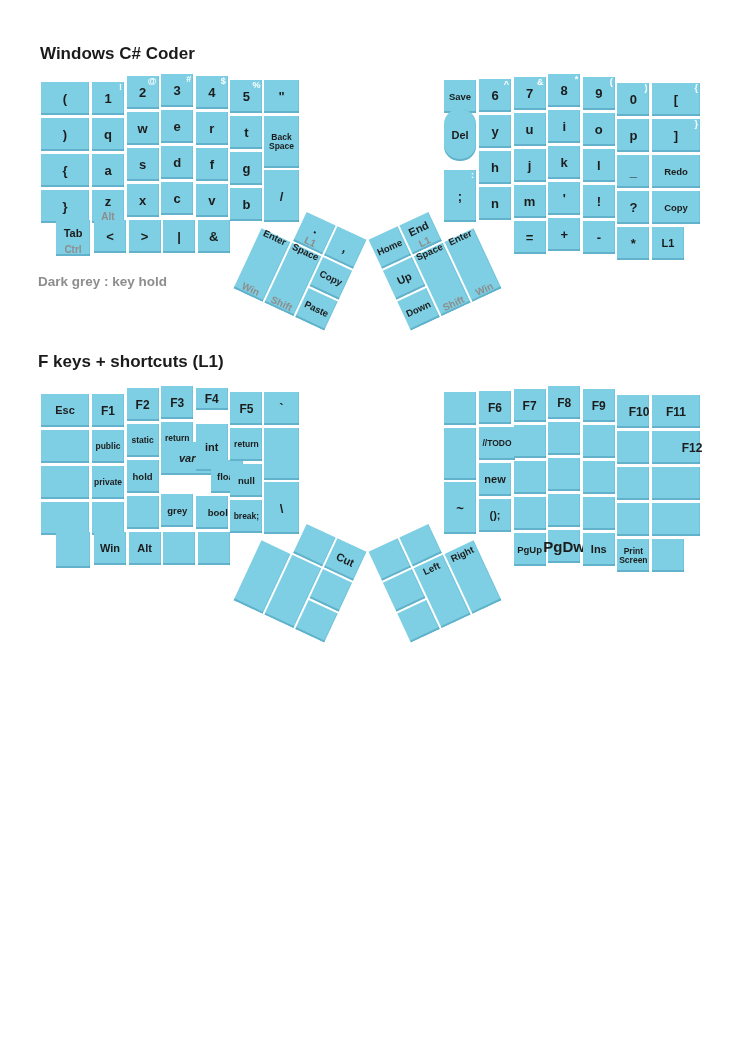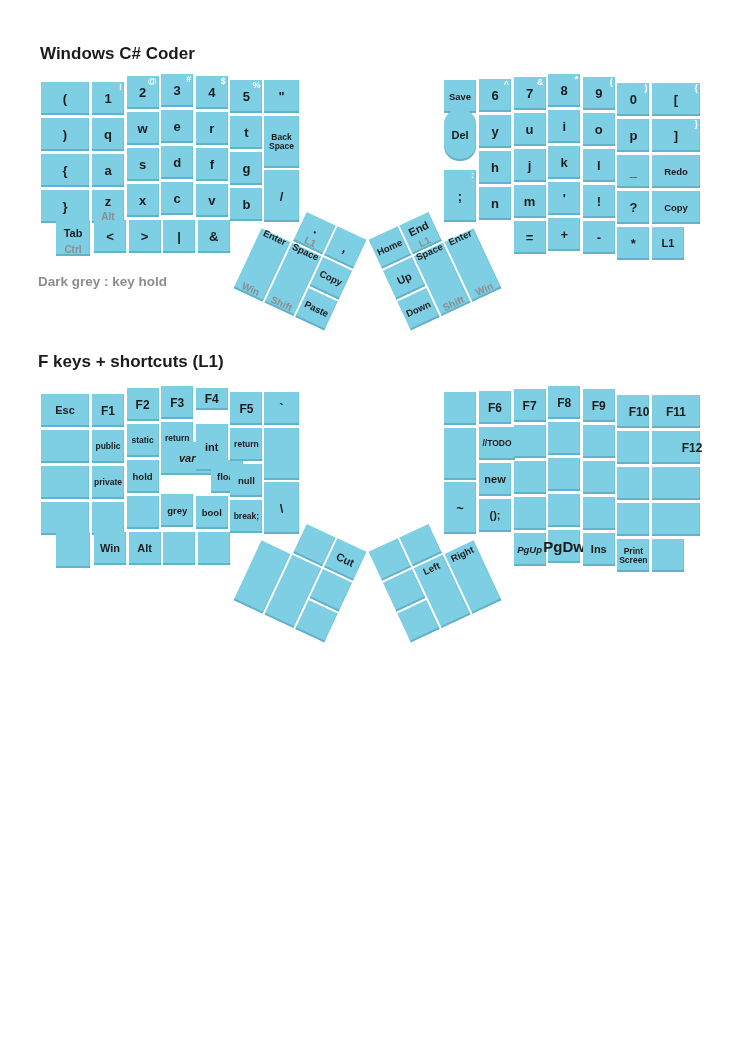--- a/index.html
+++ b/index.html
@@ -328,21 +328,21 @@
     </div>
     <div class="key" style="left: 195.8px; top: 388px; width: 32px; height: 22px;">
       <span class="main" style="font-size: 12px;">F4</span>
     </div>
     <div class="key" style="left: 195.8px; top: 424px; width: 32px; height: 47px;">
       <span class="main" style="font-size: 11px;">int</span>
     </div>
     <div class="key" style="left: 211px; top: 460px; width: 32px; height: 33px;">
       <span class="main" style="font-size: 9.5px;">float</span>
     </div>
-    <div class="key" style="left: 195.8px; top: 496px; width: 32px; height: 33px;">
+    <div class="key" style="left: 195.8px; top: 496px; width: 32px; height: 33px; justify-content: flex-end;">
       <span class="main" style="font-size: 9.5px;">bool</span>
     </div>
     <div class="key" style="left: 230.4px; top: 392px; width: 32px; height: 33px;">
       <span class="main" style="font-size: 12px;">F5</span>
     </div>
     <div class="key" style="left: 230.4px; top: 428px; width: 32px; height: 33px;">
       <span class="main" style="font-size: 8.5px;">return</span>
     </div>
     <div class="key" style="left: 230.4px; top: 464px; width: 32px; height: 33px;">
       <span class="main" style="font-size: 9.5px;">null</span>
@@ -419,21 +419,21 @@
     <div class="key" style="left: 617.4px; top: 503px; width: 32px; height: 33px;"></div>
     <div class="key" style="left: 652px; top: 395px; width: 48px; height: 33px;">
       <span class="main" style="font-size: 12px;">F11</span>
     </div>
     <div class="key" style="left: 652px; top: 431px; width: 48px; height: 33px;">
       <span class="main" style="font-size: 12px; padding-left: 32px;">F12</span>
     </div>
     <div class="key" style="left: 652px; top: 467px; width: 48px; height: 33px;"></div>
     <div class="key" style="left: 652px; top: 503px; width: 48px; height: 33px;"></div>
     <div class="key" style="left: 513.6px; top: 533px; width: 32px; height: 33px;">
-      <span class="main" style="font-size: 9.5px; font-style: italic;">PgUp</span>
+      <span class="main" style="font-size: 9.5px;">PgUp</span>
     </div>
     <div class="key" style="left: 548.2px; top: 530px; width: 32px; height: 33px;">
       <span class="main" style="font-size: 15px;">PgDw</span>
     </div>
     <div class="key" style="left: 582.8px; top: 533px; width: 32px; height: 33px;">
       <span class="main" style="font-size: 11px;">Ins</span>
     </div>
     <div class="key" style="left: 617.4px; top: 539px; width: 32px; height: 33px;">
       <span class="main wrap" style="font-size: 8.5px;">Print Screen</span>
     </div>

